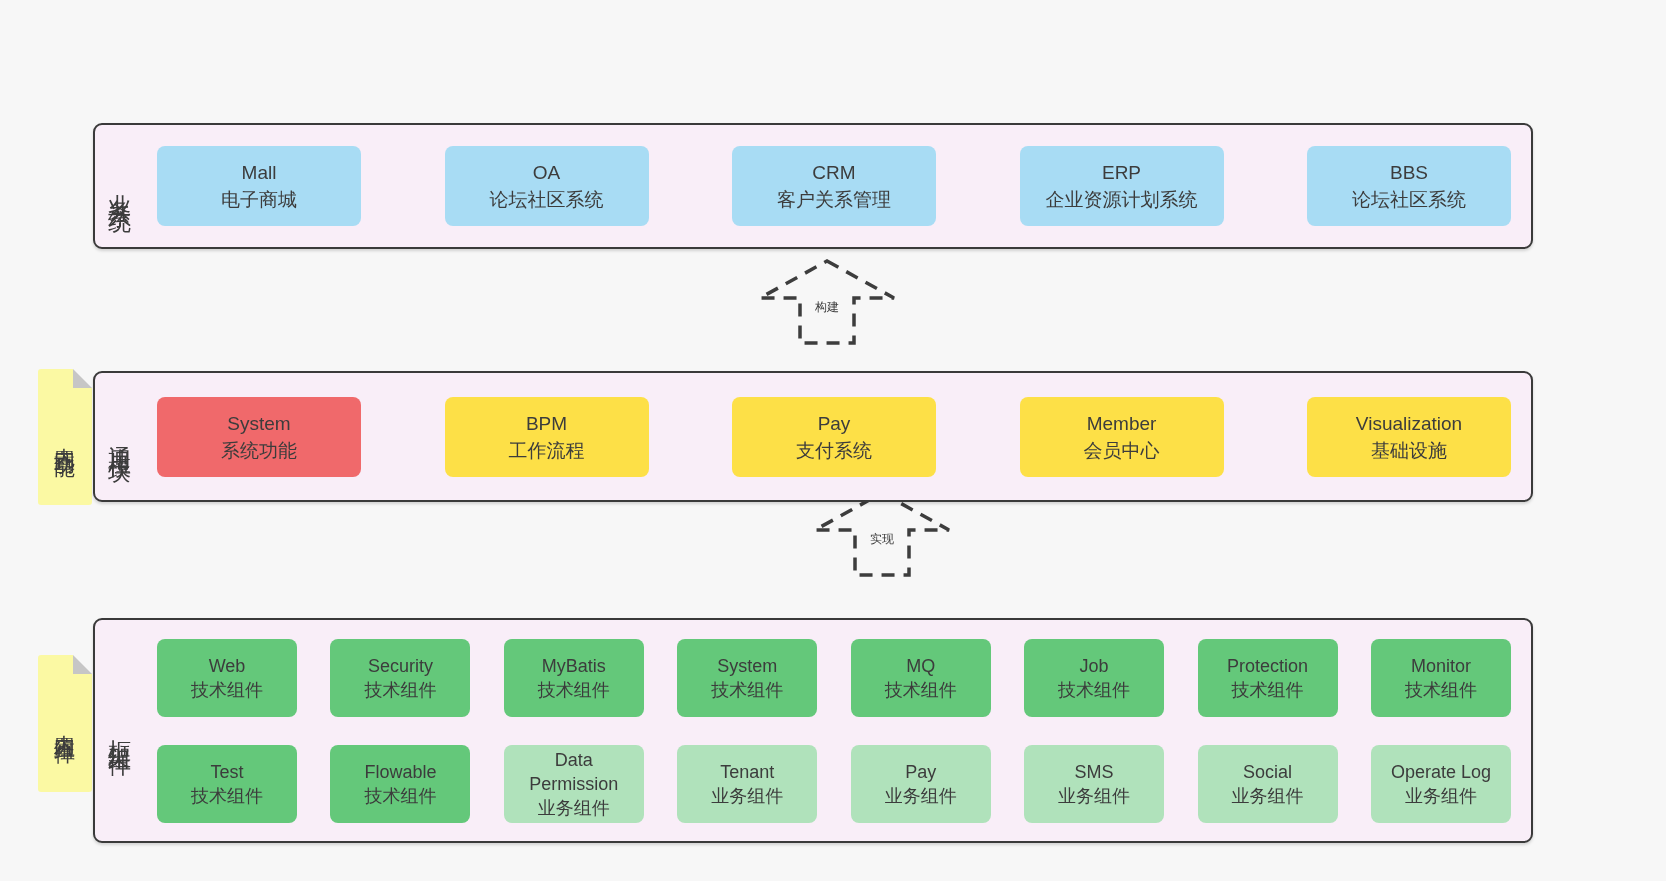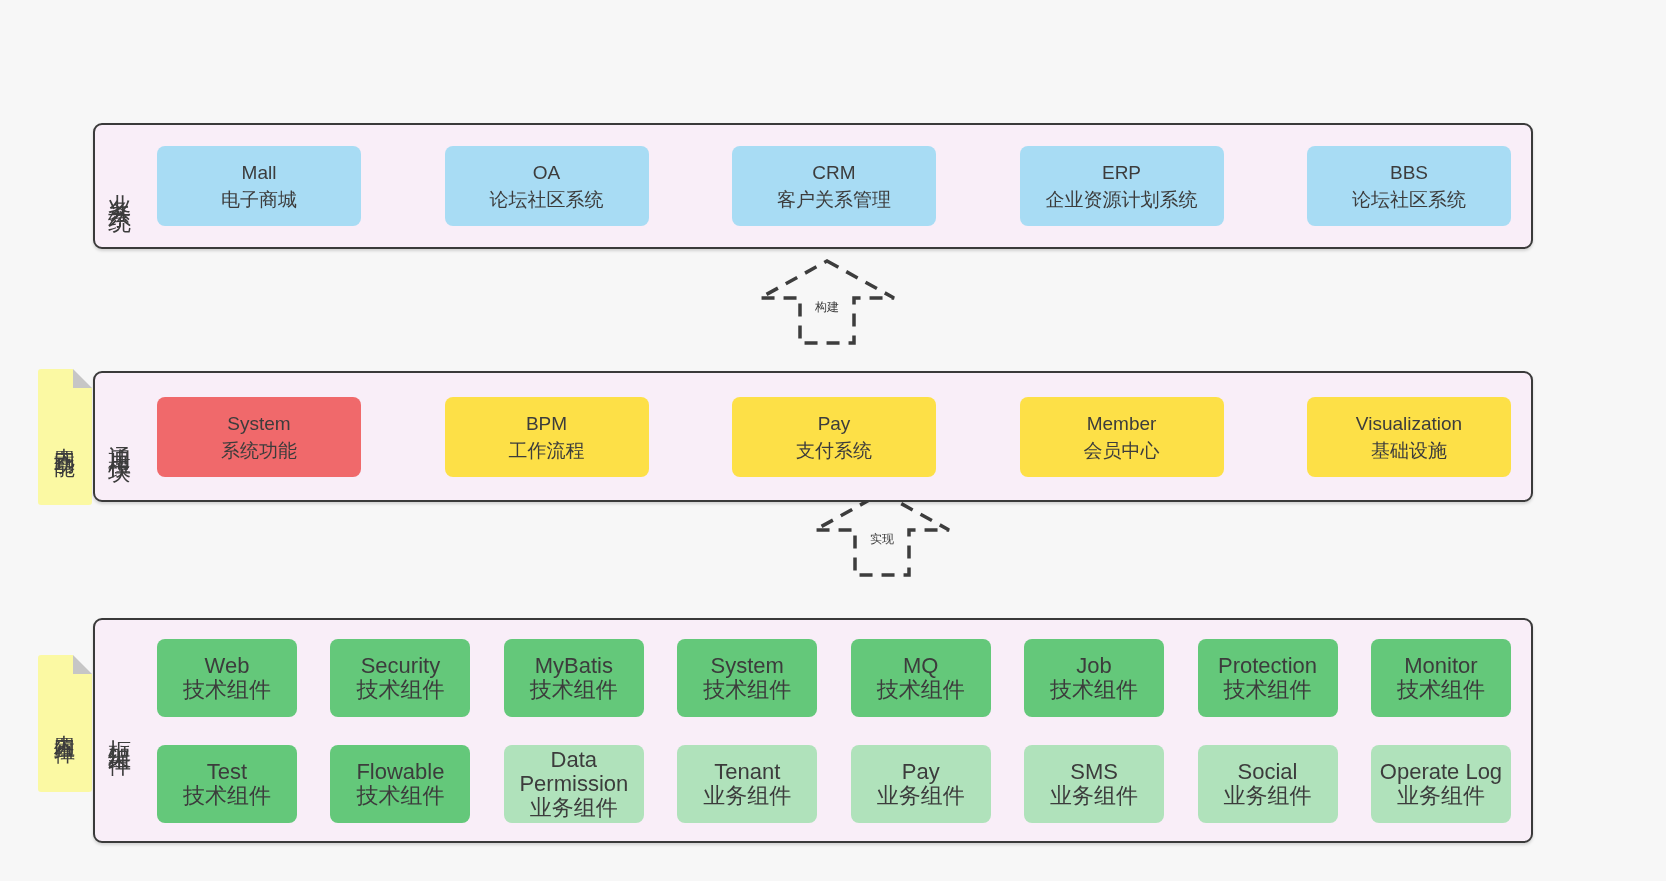--- a/index.html
+++ b/index.html
@@ -27,21 +27,21 @@
     padding:0 20px 0 26px;
   }
   .rows{flex:1;display:flex;flex-direction:column;gap:28px;}
   .box{
     box-sizing:border-box;border-radius:8px;
     display:flex;flex-direction:column;justify-content:center;align-items:center;
     text-align:center;font-size:19px;line-height:27px;color:#3c3c3c;
     padding:4px 6px;
   }
   .panel-business .box,.panel-modules .box{width:204px;height:80px;}
-  .panel-framework .box{width:140px;height:78px;font-size:22px;line-height:24px;}
+  .panel-framework .box{width:140px;height:78px;font-size:18px;line-height:24px;}
   .box.blue{background:#a8dcf4;}
   .box.red{background:#f0696b;}
   .box.pink{background:#fde047;}
   .box.gdark{background:#64c87a;}
   .box.glight{background:#b0e2bb;}
   .note{
     position:absolute;width:54px;box-sizing:border-box;
     background:#fbf9a3;border-radius:3px;
     display:flex;align-items:center;justify-content:center;
     z-index:1;

